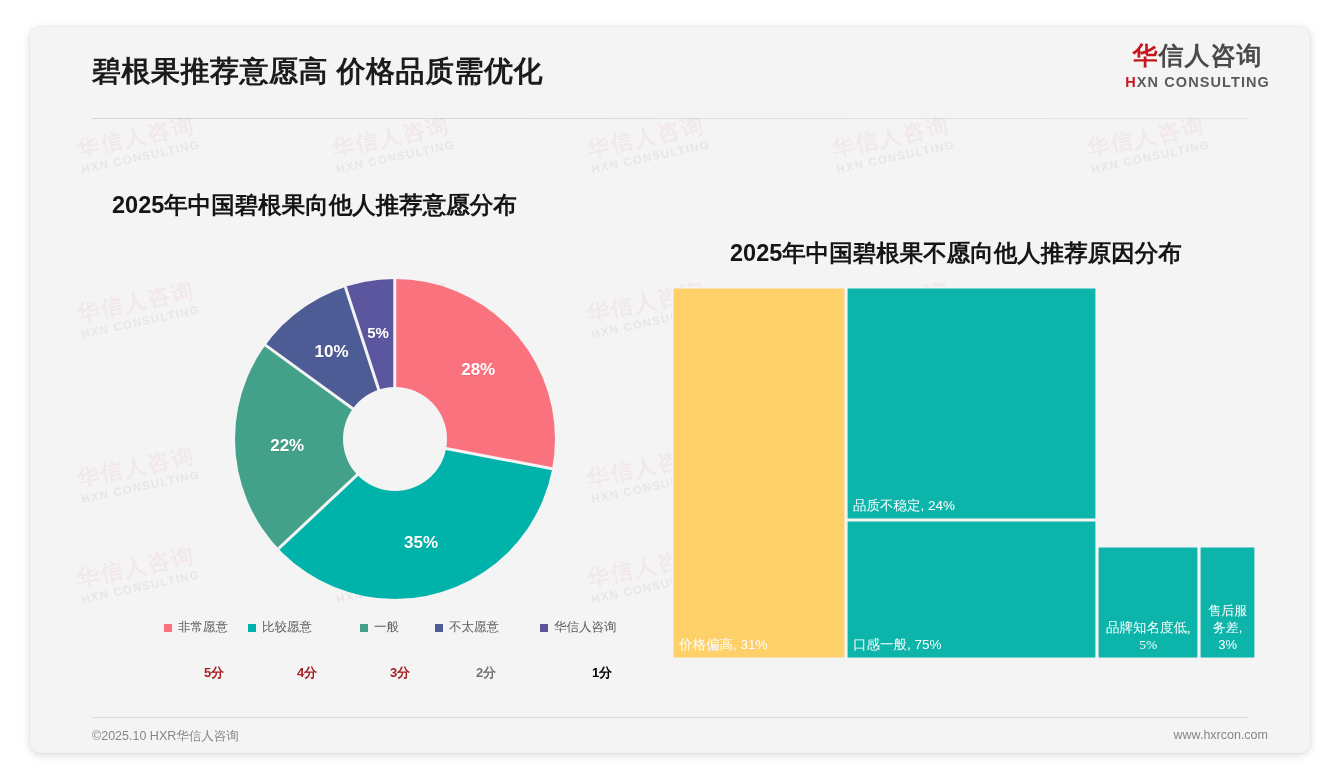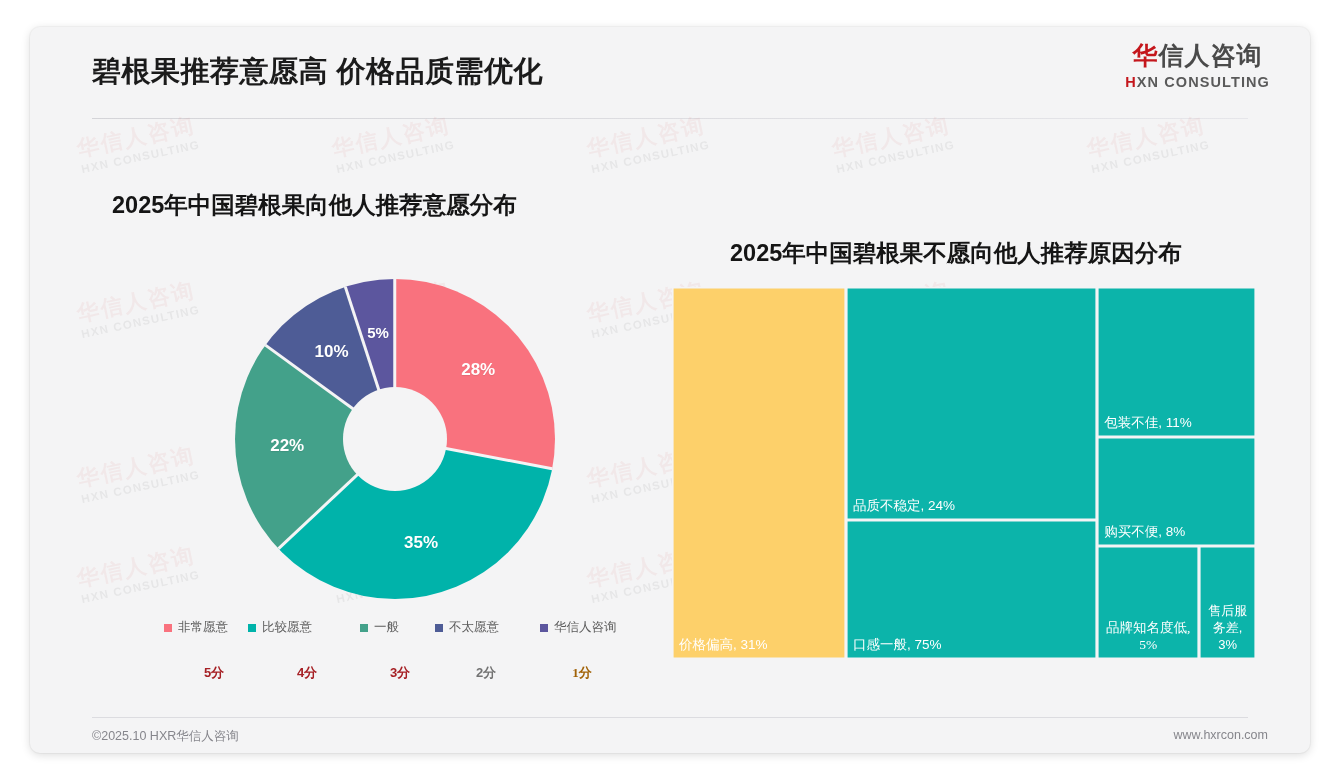--- a/index.html
+++ b/index.html
@@ -268,39 +268,33 @@
         <div class="legend-item" style="left: 390px;">
           <span class="legend-swatch" style="background: rgb(92, 86, 158);"></span>
           <span>华信人咨询</span>
         </div>
       </div>
     <div id="score-row">
         <div class="score-item" style="left: 64px; color: rgb(166, 32, 37);">5分</div>
         <div class="score-item" style="left: 157px; color: rgb(166, 32, 37);">4分</div>
         <div class="score-item" style="left: 250px; color: rgb(166, 32, 37);">3分</div>
         <div class="score-item" style="left: 336px; color: #737373;">2分</div>
-        <div class="score-item" style="left: 432px; color: #a16207; font-family: Liberation Serif, serif;">1分</div>
+        <div class="score-item" style="left: 452px; color: #000000;">1分</div>
       </div>
 
     <div id="treemap">
         <div class="tm-cell" style="left: 0px; top: 0px; width: 174.032px; height: 372px; background: rgb(253, 208, 106);">
           <div class="tm-label">价格偏高, 31%</div>
         </div>
         <div class="tm-cell" style="left: 174.032px; top: 0px; width: 251.12px; height: 232.5px; background: rgb(12, 180, 170);">
           <div class="tm-label">品质不稳定, 24%</div>
         </div>
         <div class="tm-cell" style="left: 174.032px; top: 232.5px; width: 251.12px; height: 139.5px; background: rgb(12, 180, 170);">
           <div class="tm-label">口感一般, 75%</div>
         </div>
-        <div class="tm-cell" style="left: 425.152px; top: 0px; width: 158.848px; height: 149.916px; background: rgb(12, 180, 170);">
-          <div class="tm-label">包装不佳, 11%</div>
-        </div>
-        <div class="tm-cell" style="left: 425.152px; top: 149.916px; width: 158.848px; height: 108.996px; background: rgb(12, 180, 170);">
-          <div class="tm-label">购买不便, 8%</div>
-        </div>
         <div class="tm-cell" style="left: 425.152px; top: 258.912px; width: 102.2px; height: 113.088px; background: rgb(12, 180, 170); font-family: Liberation Serif, serif;">
           <div class="tm-label center">品牌知名度低, 5%</div>
         </div>
         <div class="tm-cell" style="left: 527.352px; top: 258.912px; width: 56.648px; height: 113.088px; background: rgb(12, 180, 170);">
           <div class="tm-label center" style="font-size: 13px;">售后服务差, 3%</div>
         </div>
       </div>
 
   </div>
 

